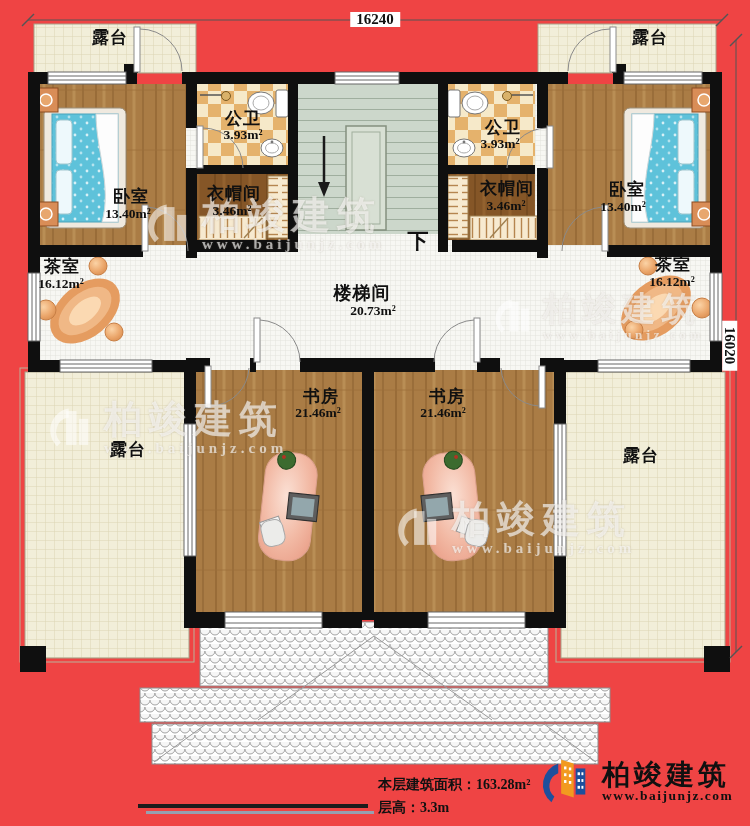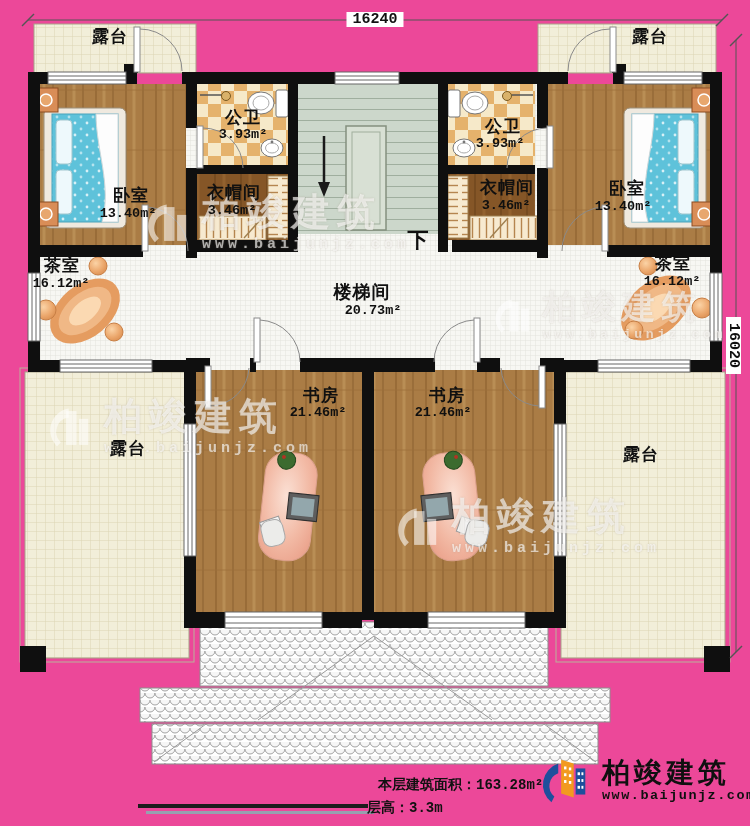--- a/index.html
+++ b/index.html
@@ -1,17 +1,17 @@
 <!DOCTYPE html>
 <html><head>
 <meta charset="utf-8">
 <style>
   html,body{margin:0;padding:0;background:#fff;}
-  #canvas{position:relative;width:750px;height:826px;background:#ec4899;overflow:hidden;
-          font-family:Liberation Mono, monospace;}
+  #canvas{position:relative;width:750px;height:826px;background:#ef4444;overflow:hidden;
+          font-family:Liberation Serif, serif;}
   #plan-svg{position:absolute;left:0;top:0;}
   .lbl{position:absolute;transform:translateX(-50%);white-space:nowrap;color:#101010;
        font-weight:bold;line-height:1;}
   .lbl.name{font-size:17px;letter-spacing:1px;}
   .lbl.area{font-size:13.5px;letter-spacing:0;}
   .lbl.big{font-size:18px;}
   .lbl.down{font-size:21px;}
   
   .wm{position:absolute;display:flex;align-items:center;gap:8px;
       color:rgba(255,255,255,0.62);pointer-events:none;
@@ -494,21 +494,21 @@
   <div class="lbl name" style="left:321px;top:388px">书房</div>
   <div class="lbl area" style="left:318px;top:406px">21.46m²</div>
   <div class="lbl name" style="left:447px;top:388px">书房</div>
   <div class="lbl area" style="left:443px;top:406px">21.46m²</div>
   <div class="lbl name" style="left:128px;top:441px">露台</div>
   <div class="lbl name" style="left:641px;top:447px">露台</div>
 
   <div class="tb-rule" style="left:138px;top:804px;width:230px"></div>
   <div class="tb-rule r2" style="left:146px;top:811px;width:228px"></div>
   <div class="tb-info" style="left:378px;top:778px">本层建筑面积：163.28m²</div>
-  <div class="tb-info" style="left:367px;top:801px">层高：3.3m</div>
+  <div class="tb-info" style="left:378px;top:801px">层高：3.3m</div>
 
   <div class="logo" style="left:536px;top:752px">
     <svg width="58" height="58" viewBox="0 0 60 60">
       <path d="M16 52 A23 23 0 0 1 23 12 L23 22 A14 14 0 0 0 19 46 Z" fill="#1e4f9c"></path>
       <path d="M26 8 L39 12 L39 47 L26 43 Z" fill="#f29a1f"></path>
       <rect x="41" y="17" width="10" height="27" fill="#1e4f9c"></rect>
       <g fill="#fff">
         <rect x="29" y="15" width="2.5" height="3"></rect>
           <rect x="34" y="16" width="2.5" height="3"></rect>
         <rect x="29" y="22" width="2.5" height="3"></rect>

